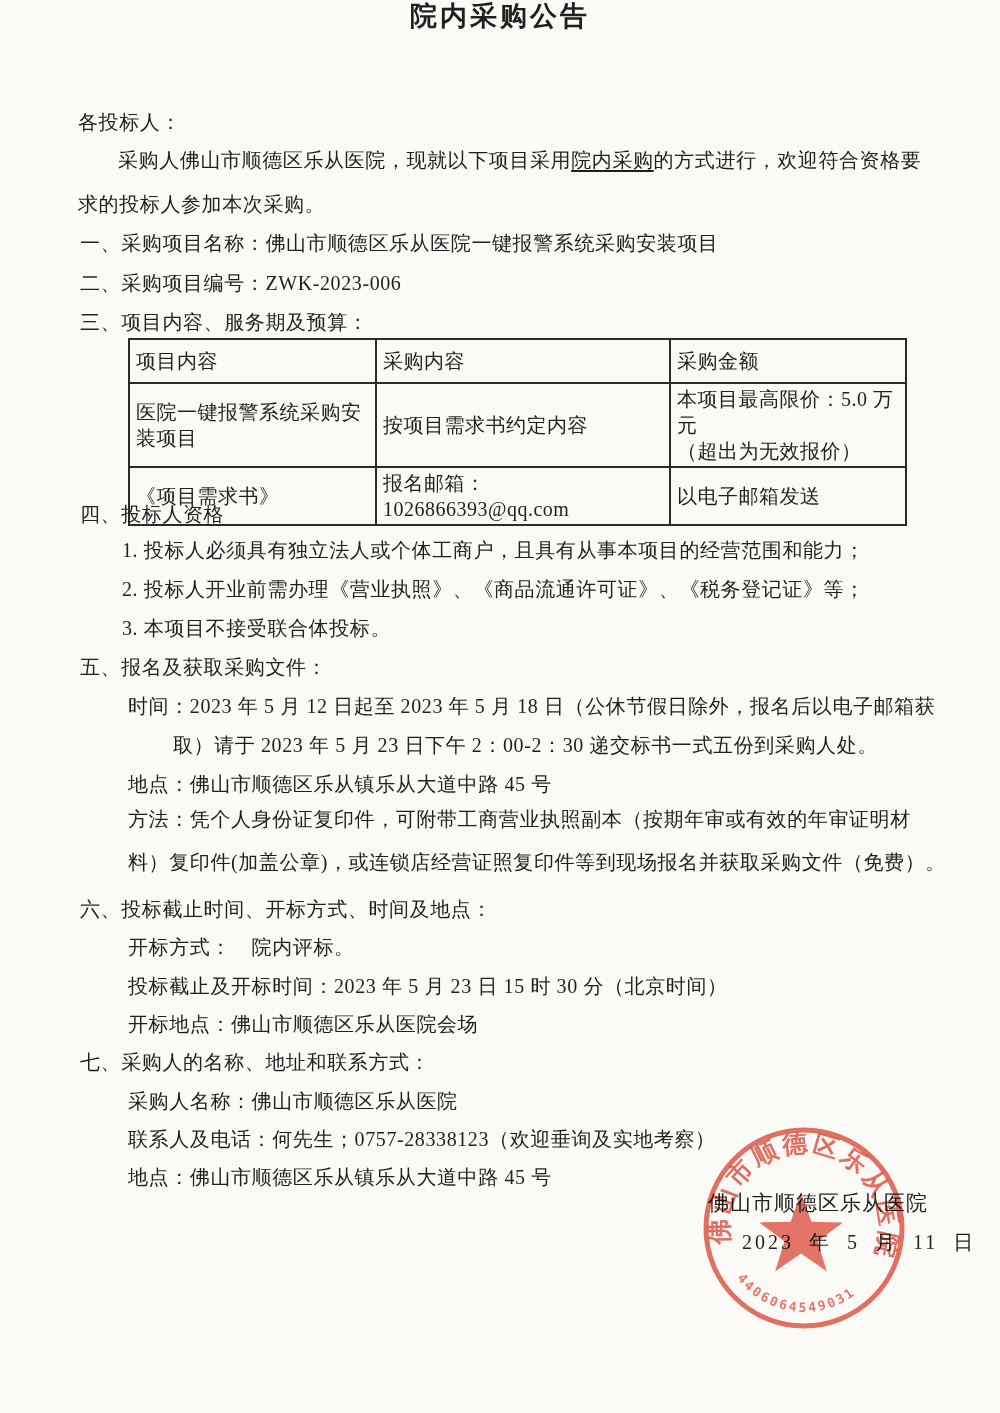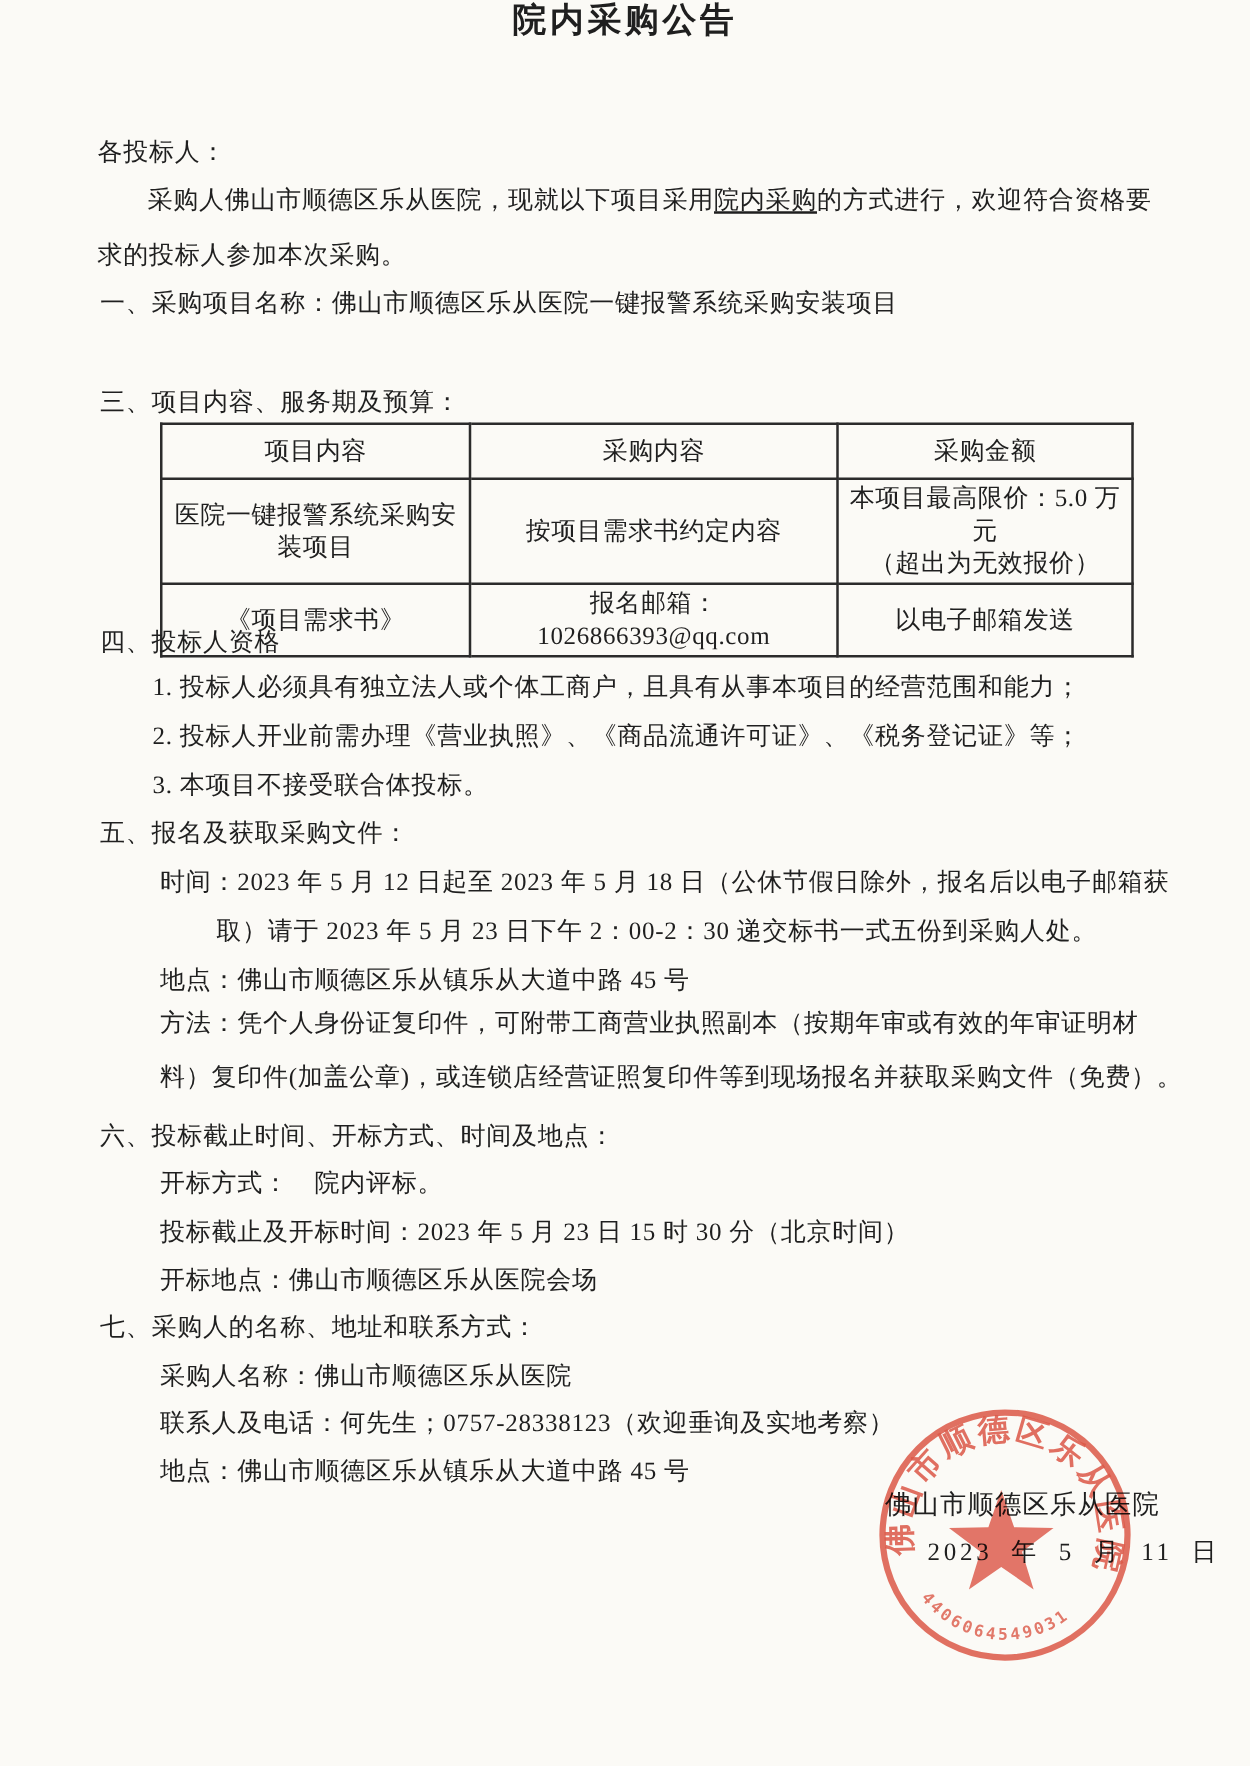--- a/index.html
+++ b/index.html
@@ -31,21 +31,21 @@
   .ptable {
     position: absolute;
     left: 128px; top: 338px;
     width: 766px;
     border-collapse: collapse;
     table-layout: fixed;
     font-size: 20px;
   }
   .ptable td {
     border: 2px solid #2b2b2b;
-    text-align: center;
+    text-align: left;
     vertical-align: middle;
     white-space: pre-line;
     line-height: 26px;
     padding: 2px 6px;
     letter-spacing: 0.5px;
     margin-left: 36px;
   }
   .ptable .hrow td { height: 44px; }
   .ptable .r1 td { height: 60px; }
   .ptable .r2 td { height: 52px; }
@@ -69,20 +69,21 @@
 <div class="page">
 
   <div class="ln doc-title">院内采购公告</div>
 
   <div class="ln" style="left:78px; top:110px;">各投标人：</div>
 
   <div class="ln" style="left:118px; top:148px;"><span>采购人佛山市顺德区乐从医院，现就以下项目采用</span><span class="u">院内采购</span><span>的方式进行，欢迎符合资格要</span></div>
   <div class="ln" style="left:80px; top:231px;">一、采购项目名称：佛山市顺德区乐从医院一键报警系统采购安装项目</div>
 
   <div class="ln" style="left:78px; top:192px;">求的投标人参加本次采购。</div>
+  <div class="ln" style="left:80px; top:271px;">二、采购项目编号：ZWK-2023-006</div>
   <div class="ln" style="left:80px; top:310px;">三、项目内容、服务期及预算：</div>
 
   <table class="ptable">
     <tbody>
         <tr class="hrow">
       <td class="c1">项目内容</td>
       <td class="c2">采购内容</td>
       <td class="c3">采购金额</td>
     </tr>
     <tr class="r1">

